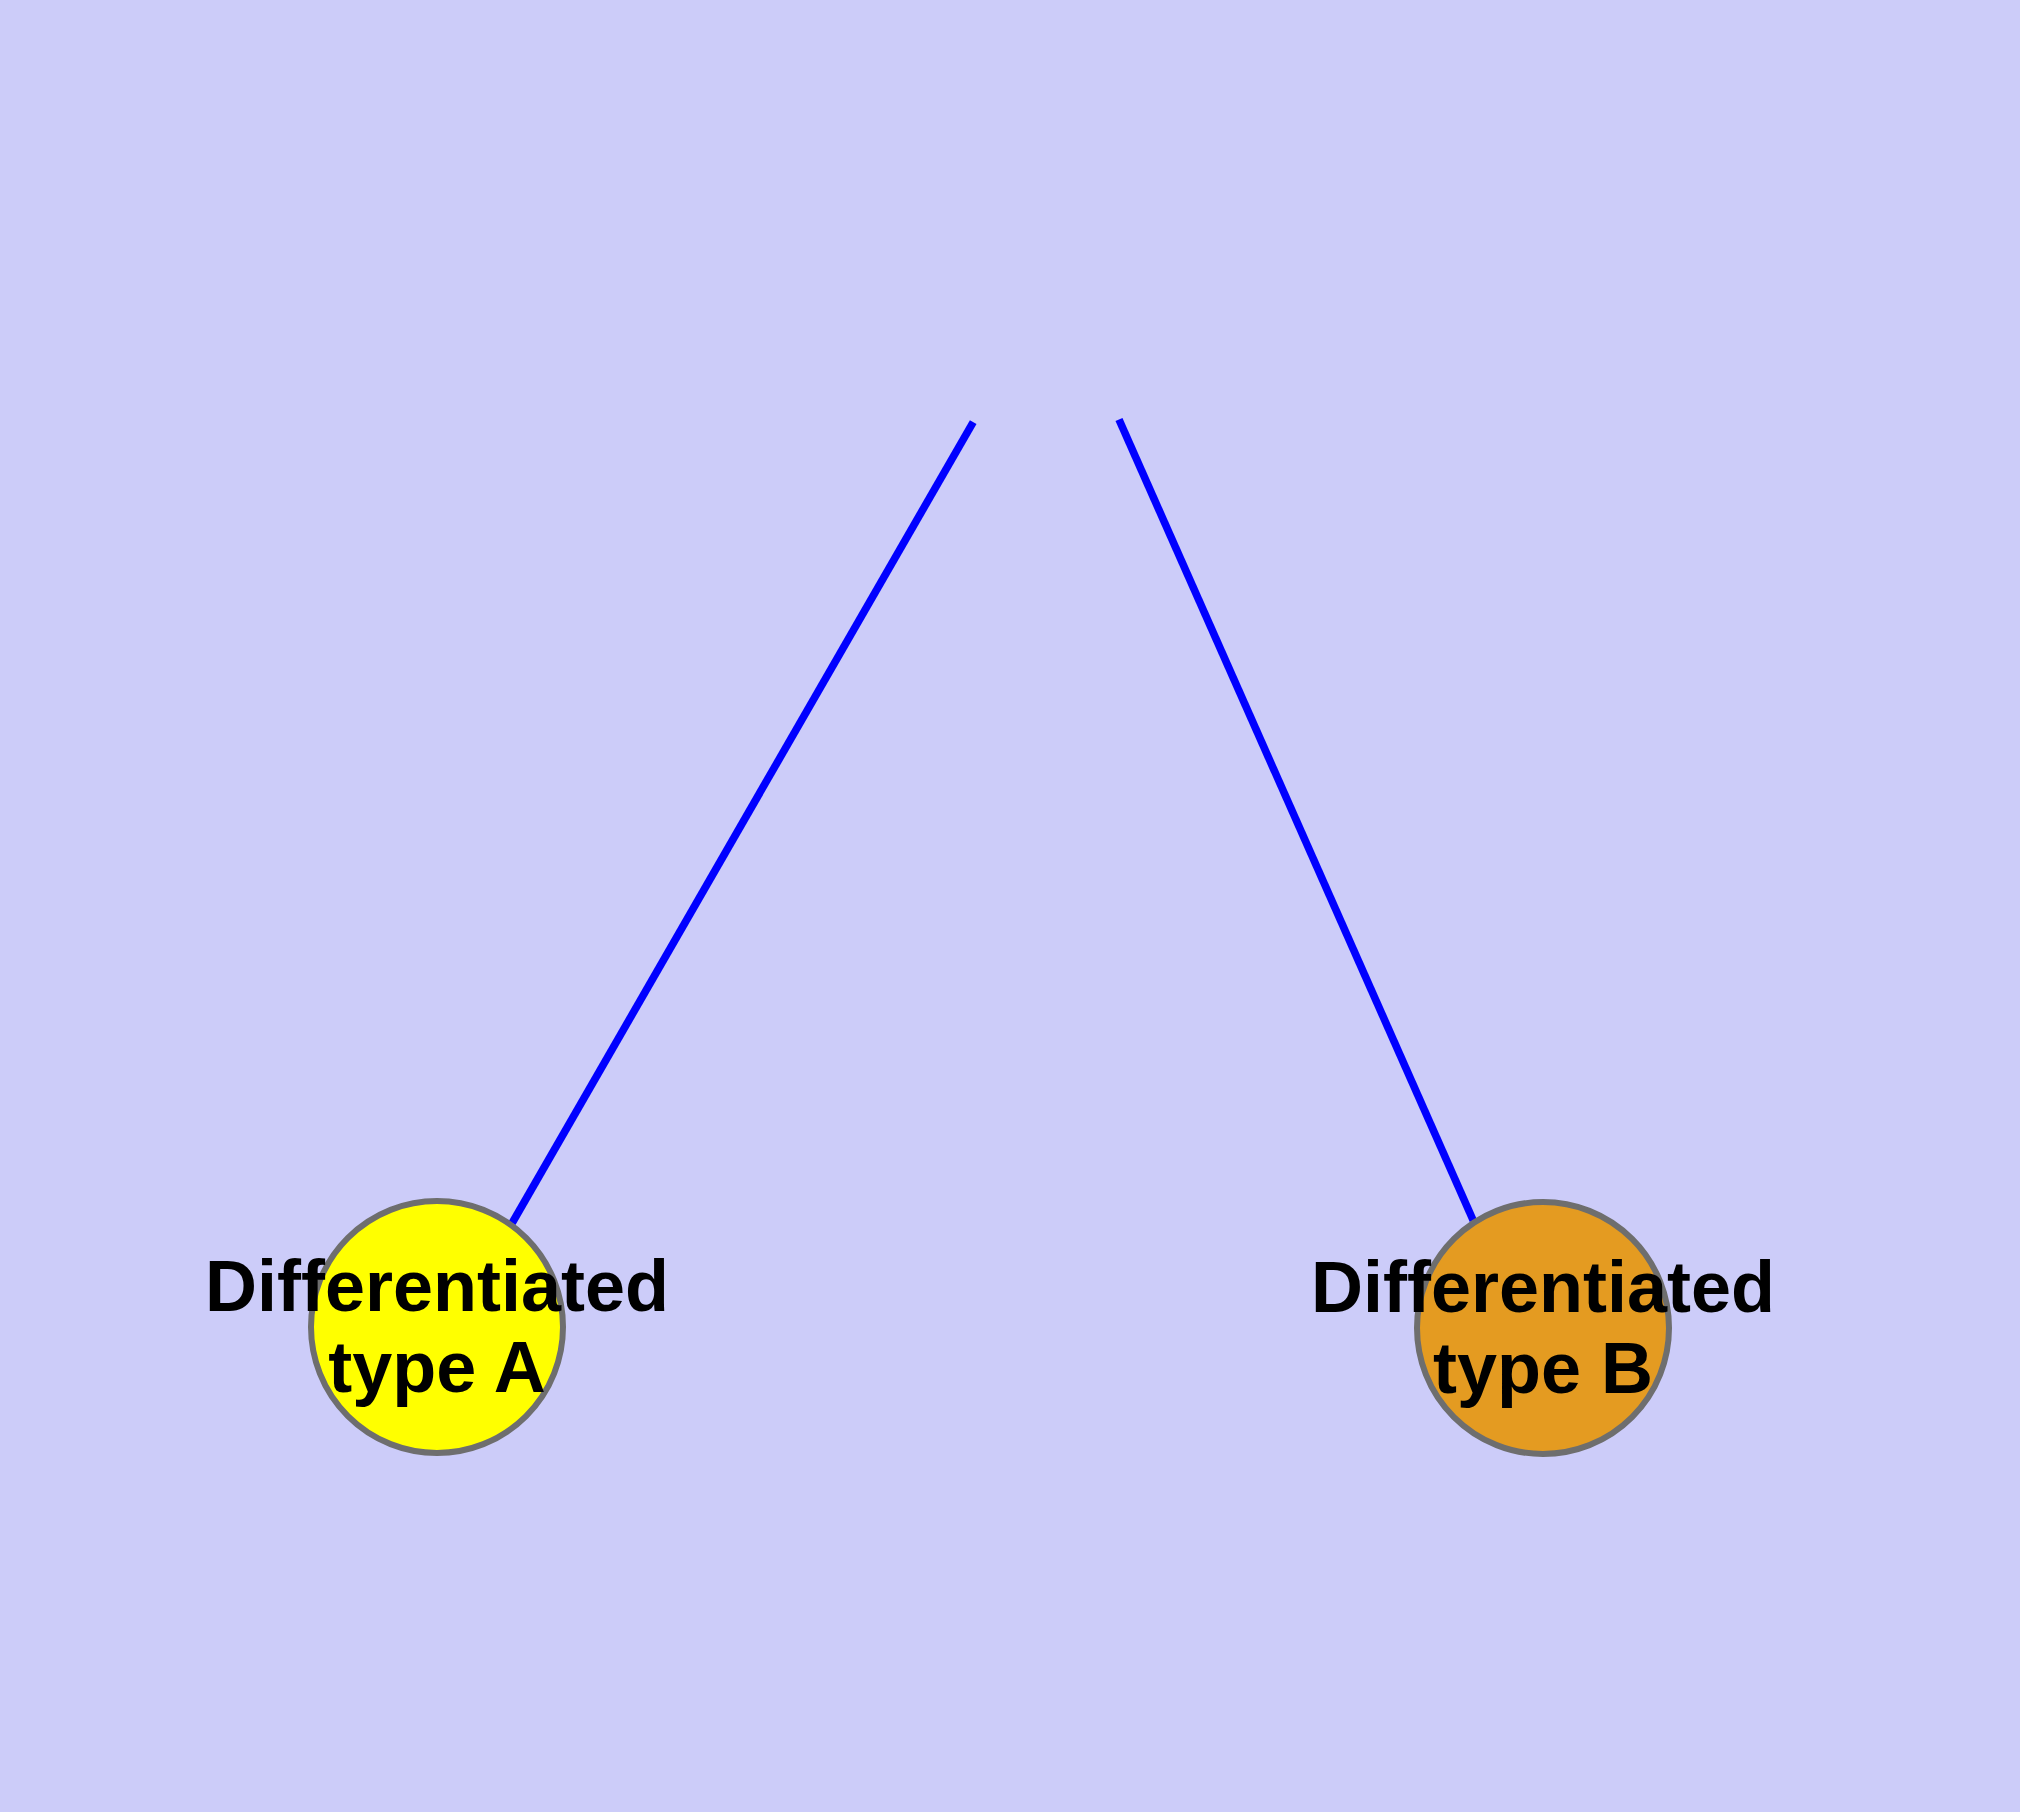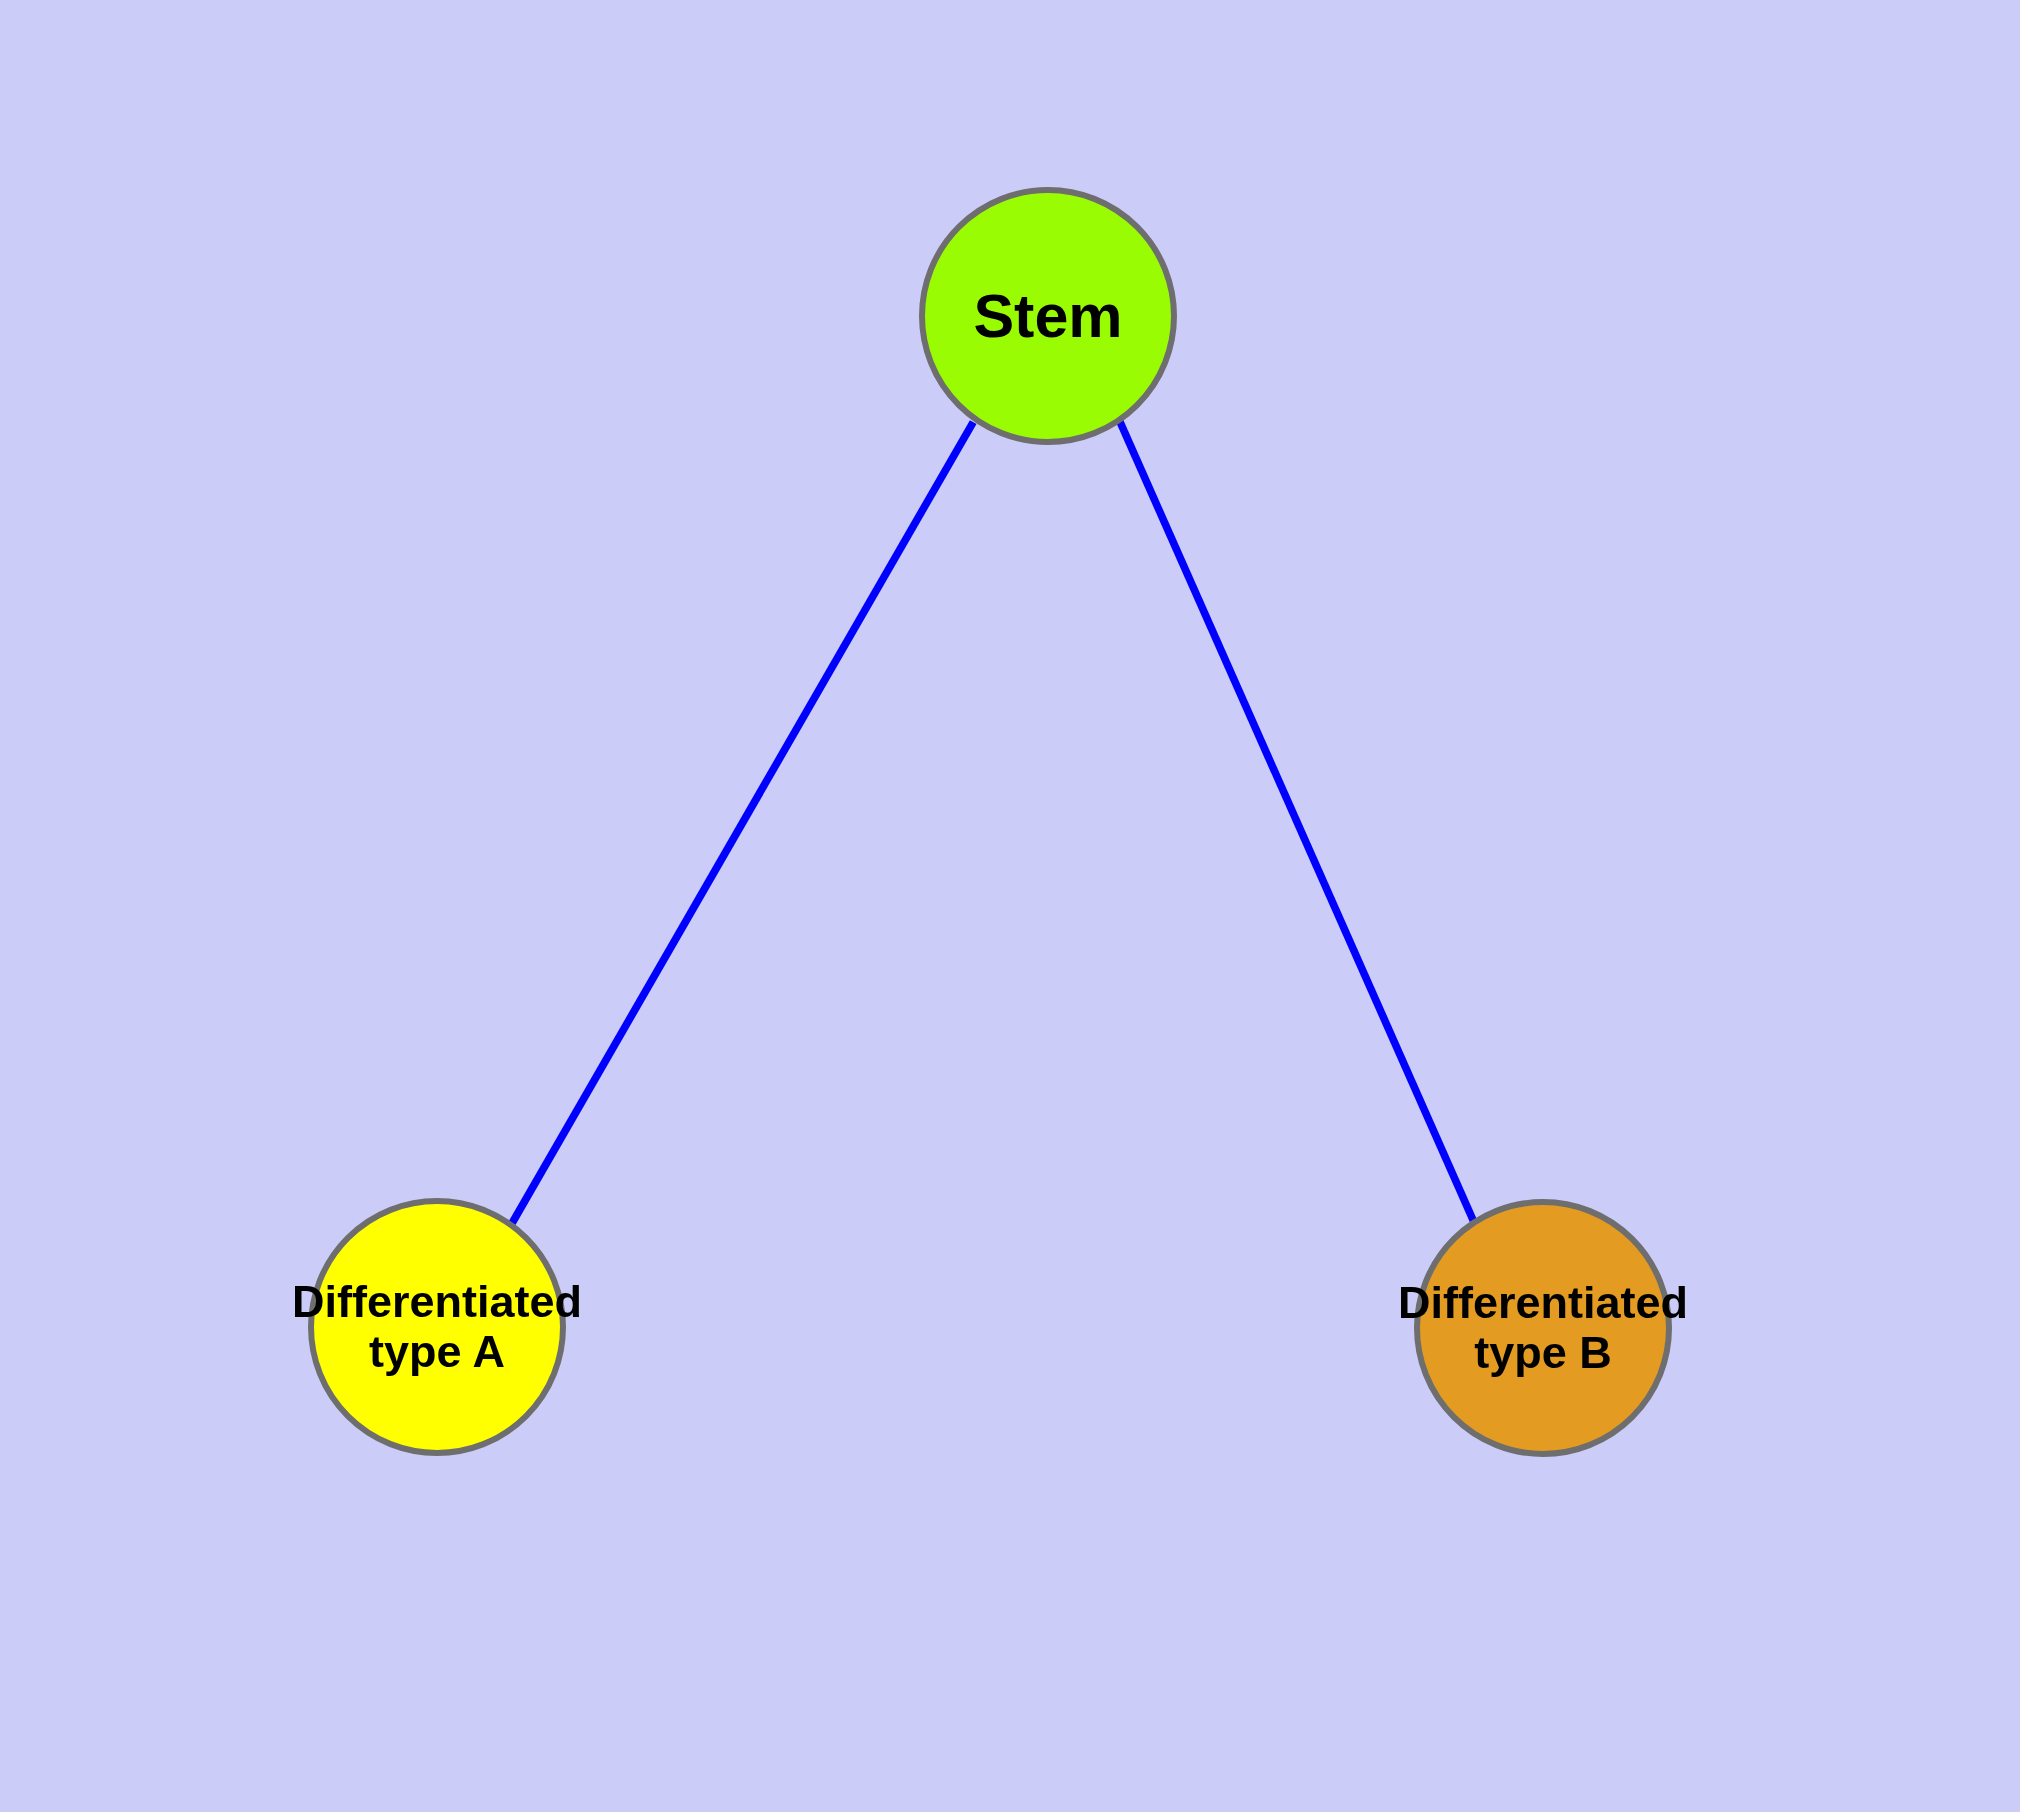--- a/index.html
+++ b/index.html
@@ -69,36 +69,33 @@
   .node-typeb {
     left: 1413px;
     top: 1199px;
     width: 259px;
     height: 259px;
     background: #e49b21;
     border: 6px solid #6e6e6e;
   }
   .node-typea .node-label,
   .node-typeb .node-label {
-    font-size: 45px;
+    font-size: 72px;
   }
 </style>
 </head>
 <body style="background: rgb(204, 204, 249);">
 
 <div id="graph-canvas" style="width: 2021px; height: 1812px; background: rgb(204, 204, 249);">
 
   <svg id="edge-layer" viewBox="0 0 2384 2138">
     <line x1="1148" y1="498" x2="604" y2="1443" stroke="#0000ff" stroke-width="9" stroke-linecap="butt"></line>
     <line x1="1320" y1="495" x2="1738" y2="1440" stroke="#0000ff" stroke-width="9" stroke-linecap="butt"></line>
   </svg>
 
-  <div class="node node-stem" style="left: 919px; top: 187px; width: 258px; height: 258px; background: rgb(154, 252, 2); border: 6px solid rgb(110, 110, 110);">
-    <span class="node-label">Stem</span>
-  </div>
 
   <div class="node node-typea" style="left: 308px; top: 1198px; width: 258px; height: 258px; background: rgb(255, 255, 0); border: 6px solid rgb(110, 110, 110);">
     <span class="node-label">Differentiated
 type A</span>
   </div>
 
   <div class="node node-typeb" style="left: 1414px; top: 1199px; width: 258px; height: 258px; background: rgb(228, 155, 33); border: 6px solid rgb(110, 110, 110);">
     <span class="node-label">Differentiated
 type B</span>
   </div>

